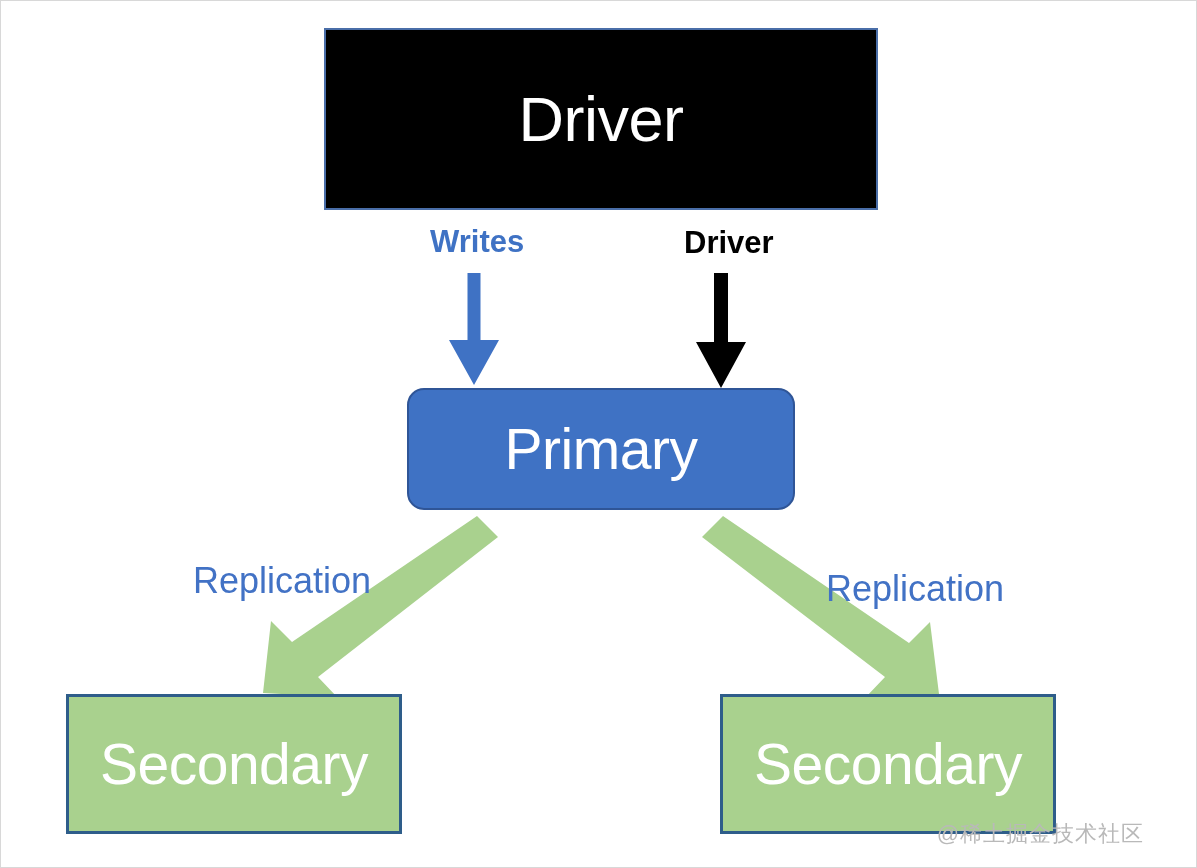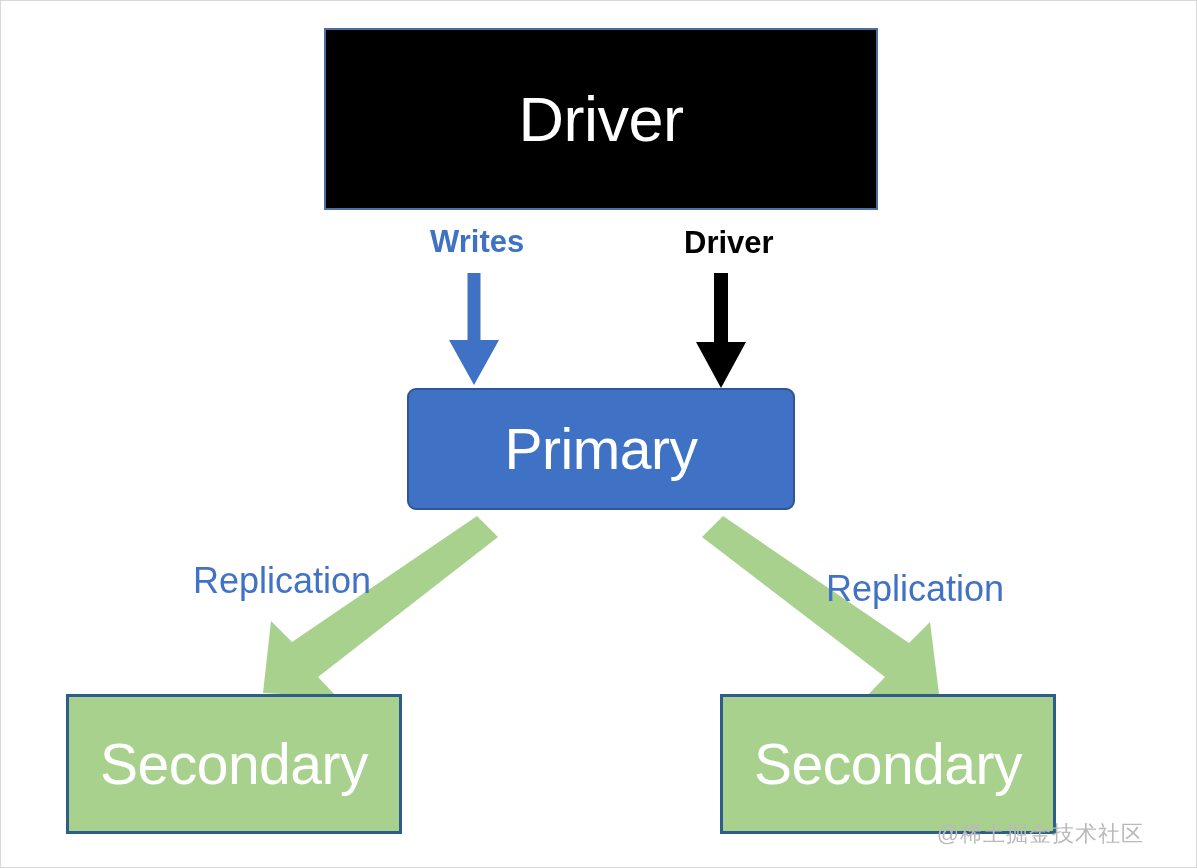--- a/index.html
+++ b/index.html
@@ -86,21 +86,21 @@
 
   
   #primary-node {
     position: absolute;
     left: 406px;
     top: 387px;
     width: 388px;
     height: 122px;
     background: #3f72c4;
     border: 2px solid #2f5597;
-    border-radius: 9px;
+    border-radius: 17px;
     box-sizing: border-box;
     display: flex;
     align-items: center;
     justify-content: center;
     color: #ffffff;
     font-size: 57px;
     font-weight: 400;
     line-height: 1;
     letter-spacing: -0.5px;
   }

